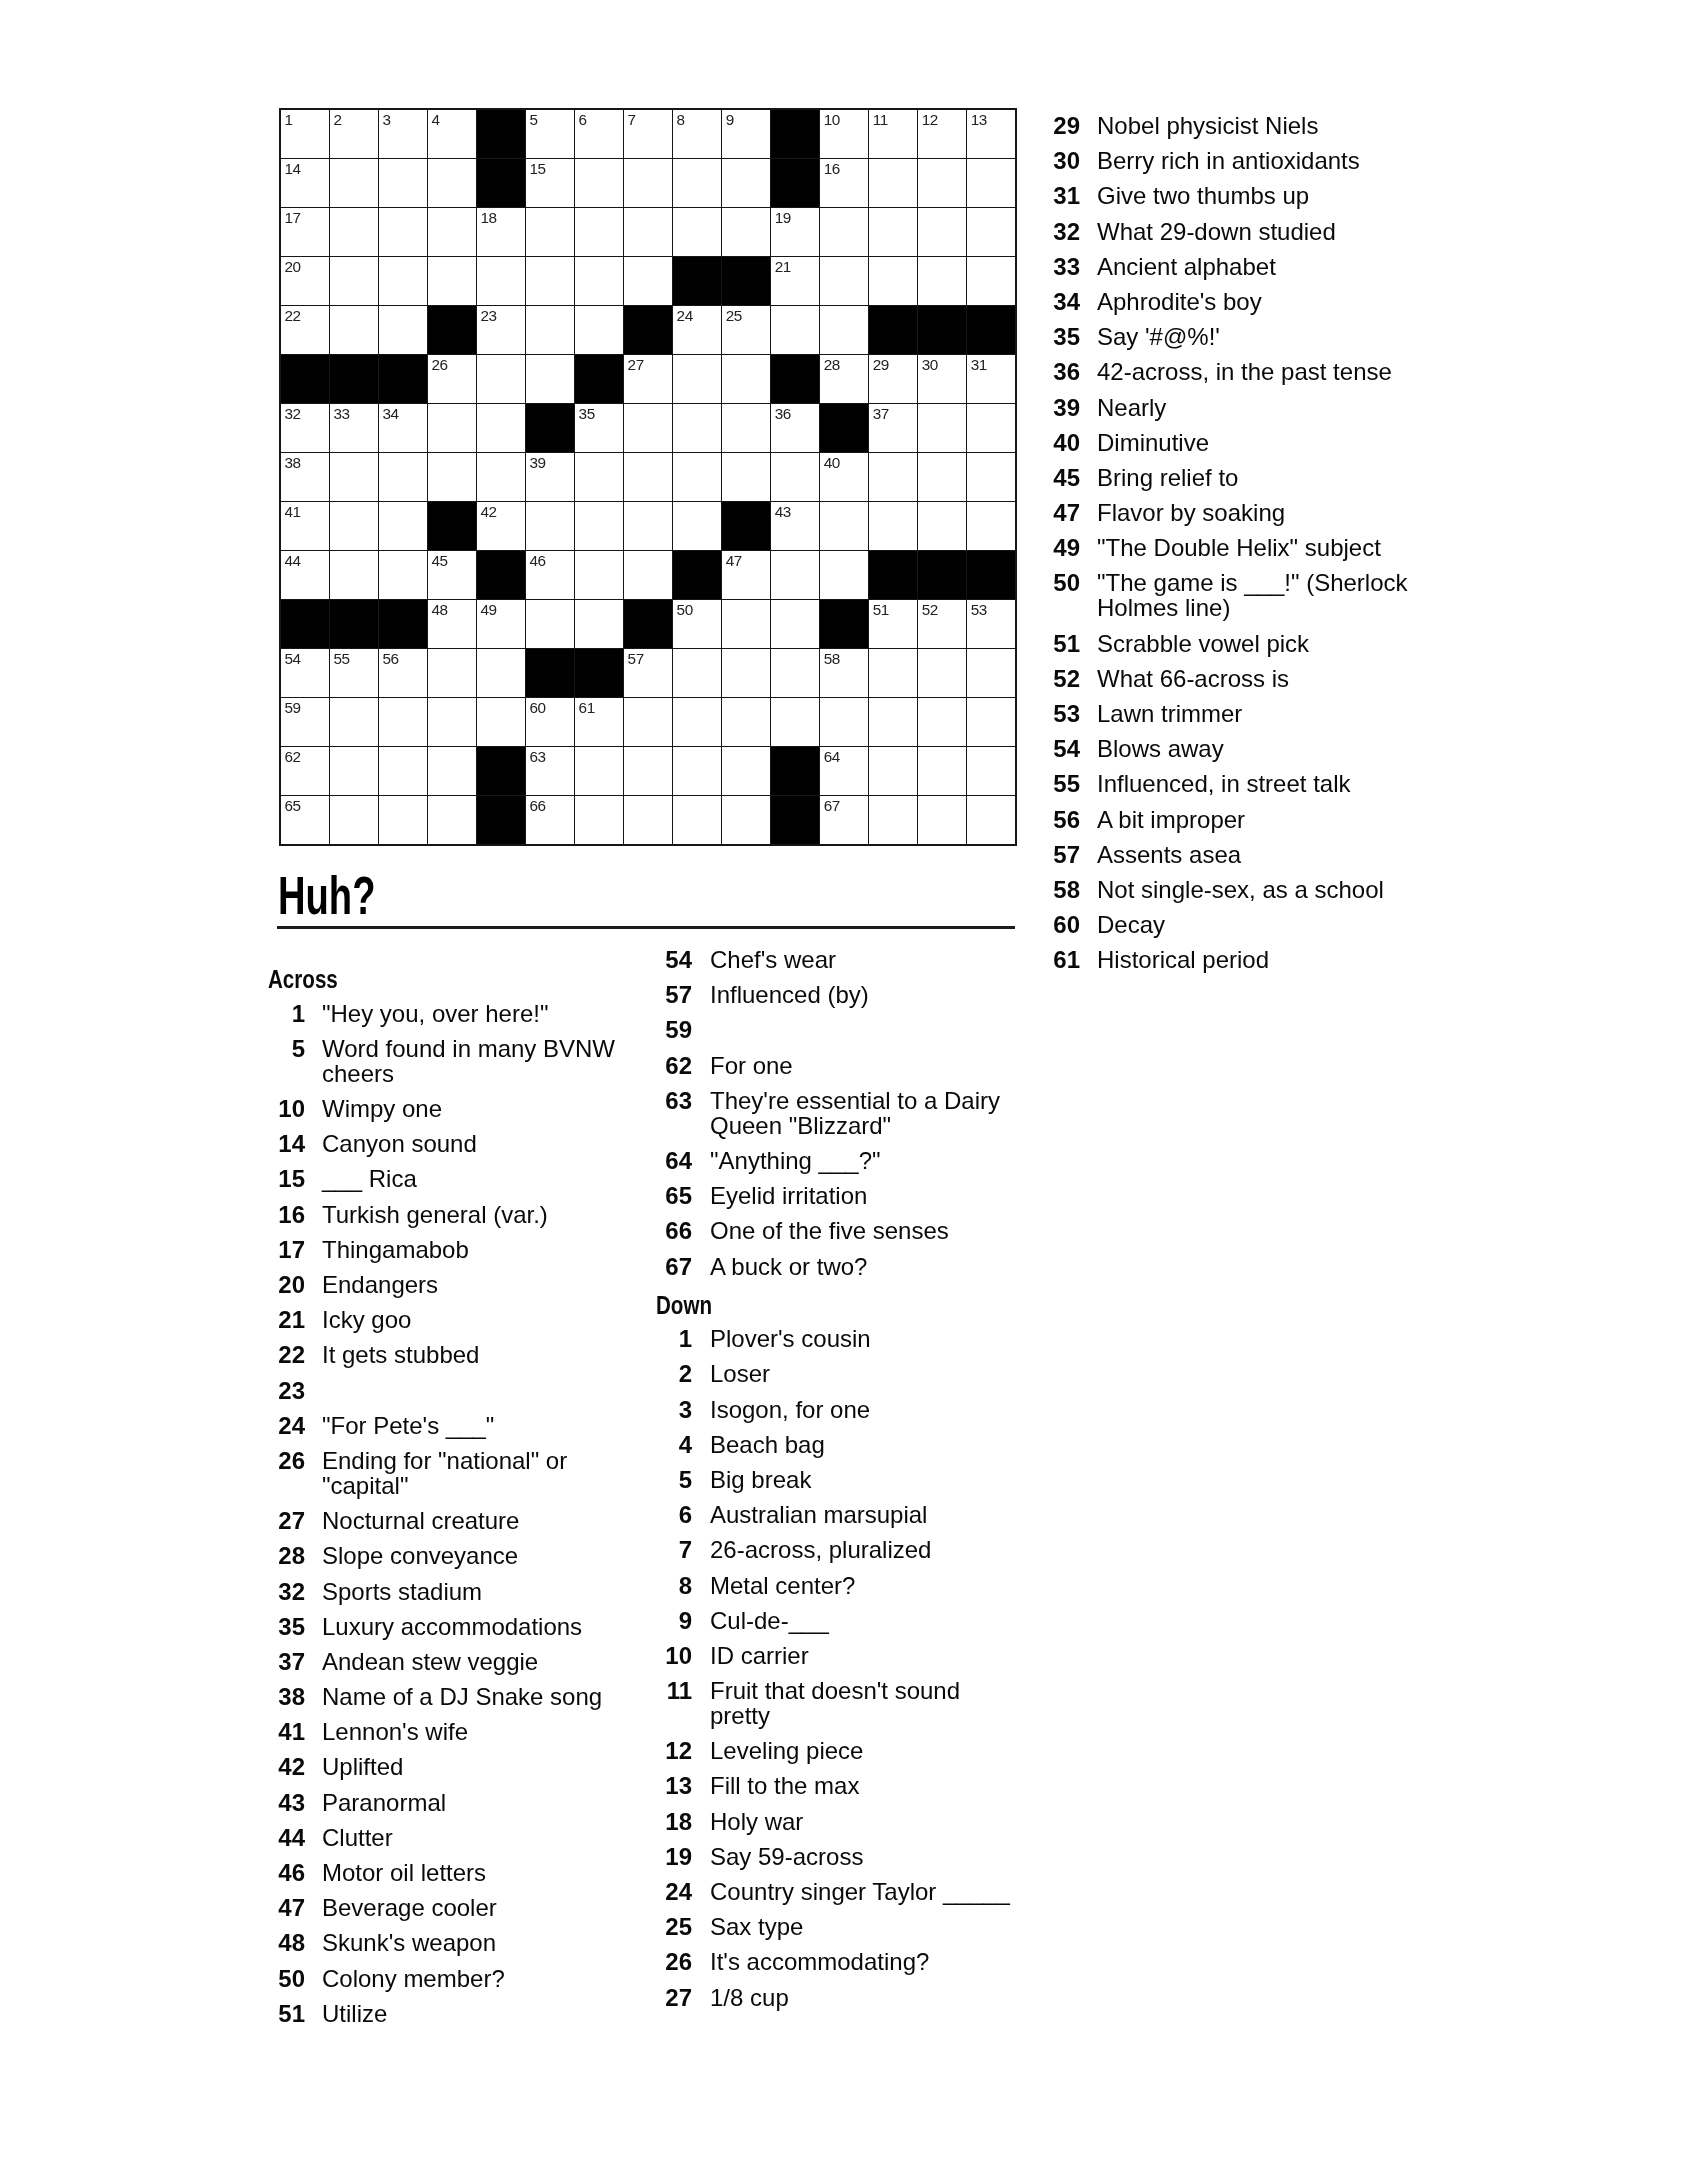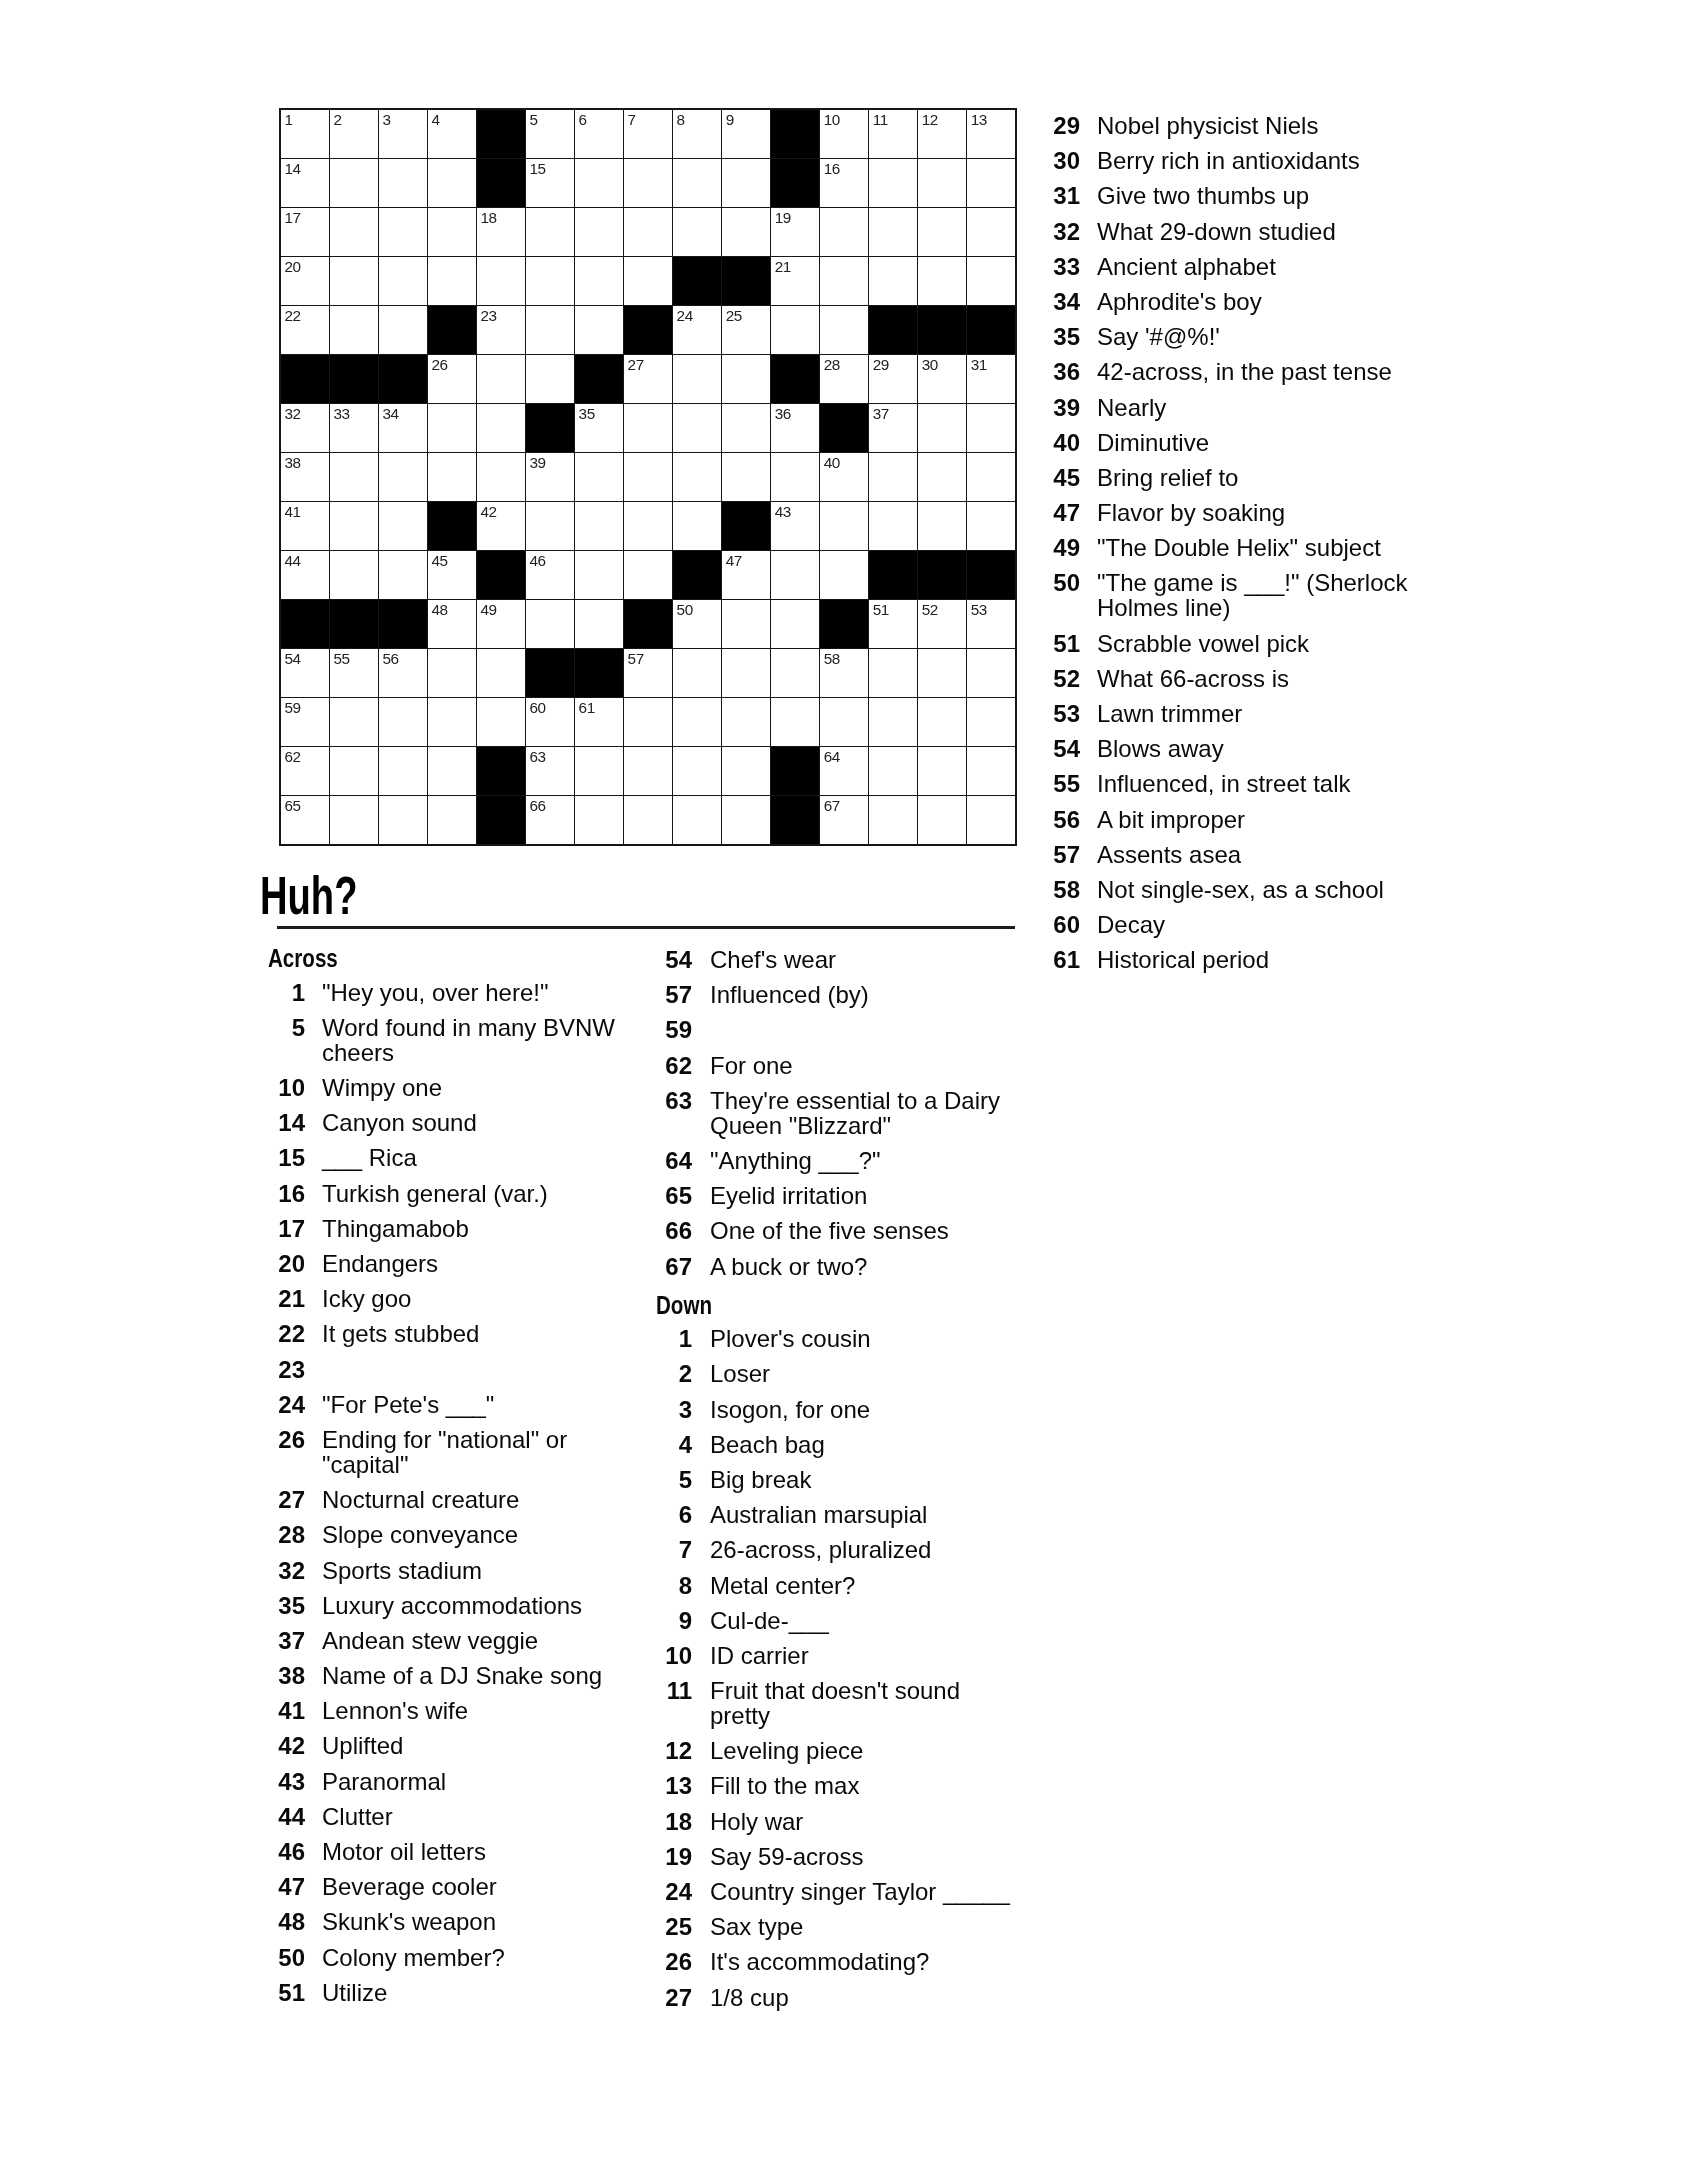--- a/index.html
+++ b/index.html
@@ -18,29 +18,29 @@
   }
   .cell{background:#fff;position:relative}
   .cell.black{background:#000}
   .num{
     position:absolute;top:0.9px;left:3.4px;font-size:15.3px;line-height:1.15;
     color:#222;letter-spacing:-0.4px;
   }
 
   
   .title{
-    position:absolute;left:260px;top:869px;margin:0;
+    position:absolute;left:278px;top:869px;margin:0;
     font-size:53px;line-height:53px;font-weight:700;white-space:nowrap;
   }
   .condensed{transform:scaleX(0.72);transform-origin:0 0;display:inline-block}
   .rule{position:absolute;left:277px;top:926px;width:738px;height:2.6px;background:#1c1c1c}
 
   
   .cluecol{position:absolute;font-size:24px;color:#0a0a0a}
-  #col1{left:268px;top:944px;width:348px}
+  #col1{left:268px;top:965px;width:348px}
   #col2{left:656px;top:947px;width:358px}
   #col3{left:1043px;top:113px;width:372px}
 
   .clhead{font-size:26.4px;font-weight:700;line-height:28px;margin-bottom:7.7px;white-space:nowrap}
   .clhead .condensed{transform:scaleX(0.78)}
   .downhead{margin-top:12px}
 
   .clue{display:flex;line-height:25px;margin-bottom:10.2px}
   .cnum{flex:none;width:37px;text-align:right;font-weight:700}
   #col2 .cnum{width:36px}

